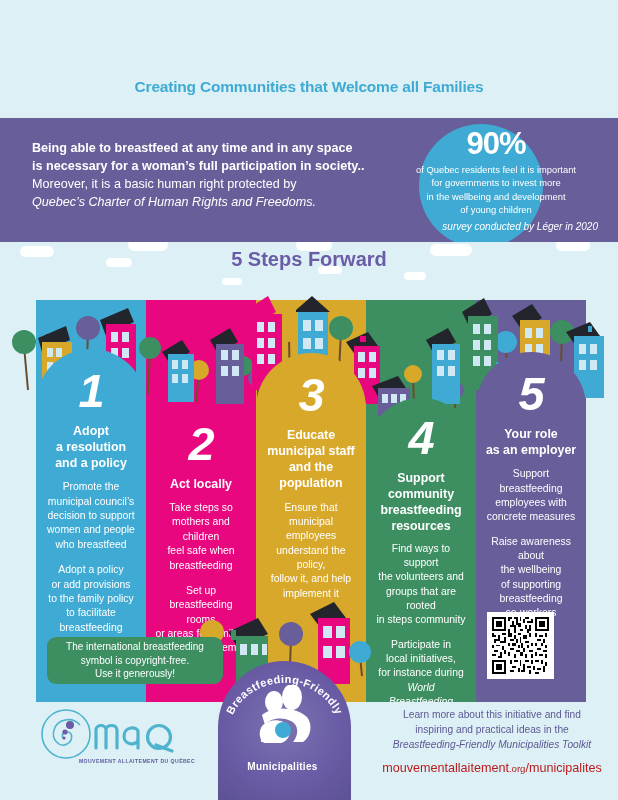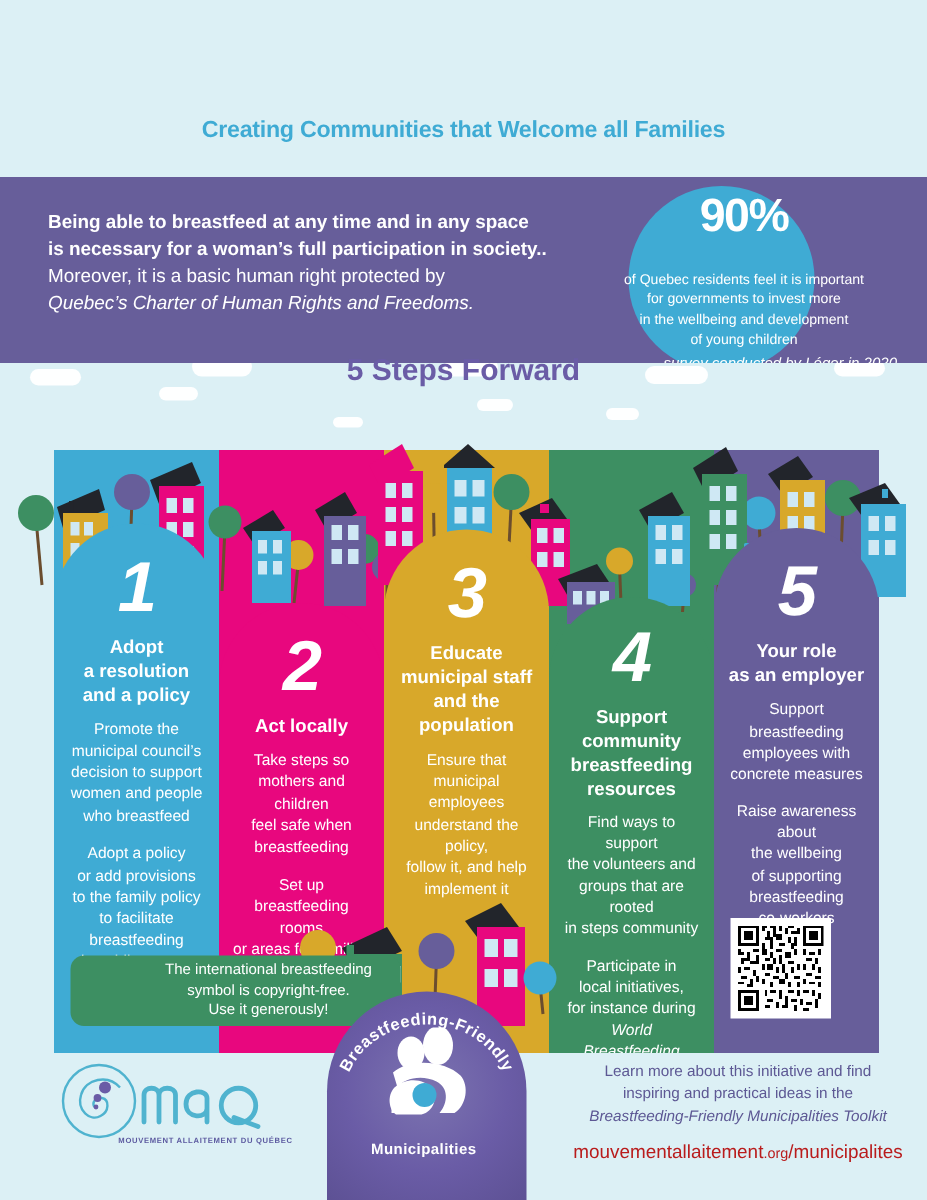--- a/index.html
+++ b/index.html
@@ -26,28 +26,28 @@
   .banner-text{position:absolute;left:32px;top:22px;width:360px;color:#ffffff;line-height:1.42;}
   .bt-bold{font-size:12.6px;font-weight:bold;}
   .bt-norm{font-size:12.6px;font-weight:normal;}
   .bt-ital{font-size:12.6px;font-style:italic;}
   .stat-circle{
     position:absolute;left:419px;top:6px;width:124px;height:124px;border-radius:50%;
     background:#3fabd4;
   }
   .stat-wrap{position:absolute;left:386px;top:10px;width:220px;text-align:center;color:#ffffff;}
   .stat-num{font-size:31px;font-weight:bold;line-height:1;letter-spacing:-1px;}
-  .stat-desc{font-size:9.4px;line-height:1.42;margin-top:20px;}
+  .stat-desc{font-size:9.4px;line-height:1.42;margin-top:4px;}
   .stat-src{font-size:10px;font-style:italic;text-align:right;padding-right:8px;margin-top:5px;}
 
   
   .sky{position:absolute;left:0;top:242px;width:618px;height:460px;background:#dcf0f5;overflow:hidden;}
   .cloud{position:absolute;background:#ffffff;border-radius:40px;opacity:.95;}
   .steps-title{
-    position:absolute;left:0;top:236px;width:618px;text-align:center;
+    position:absolute;left:0;top:248px;width:618px;text-align:center;
     font-size:20px;font-weight:bold;color:#6a5ca6;z-index:6;
   }
 
   
   .stripes{position:absolute;left:0;top:300px;width:618px;height:402px;z-index:2;}
   .stripe{position:absolute;top:0;height:402px;}
 
   
   .decor{position:absolute;left:0;top:290px;width:618px;height:130px;z-index:3;}
 
@@ -58,21 +58,21 @@
   .arch-head{font-size:12.4px;font-weight:bold;line-height:1.3;margin-top:9px;}
   .arch-body{font-size:10.4px;line-height:1.38;margin-top:9px;}
   .arch-body .ital{font-style:italic;}
   .arch-pad{padding:0 9px;}
 
   
   .callout{
     position:absolute;left:47px;top:637px;width:176px;height:47px;
     background:#3d8f62;border-radius:9px;color:#ffffff;
     font-size:10px;line-height:1.35;text-align:center;
-    display:flex;align-items:center;justify-content:center;z-index:6;padding-left:44px;
+    display:flex;align-items:center;justify-content:center;z-index:6;
   }
 
   
   .qr-frame{position:absolute;left:487px;top:612px;width:67px;height:67px;background:#ffffff;padding:5px;box-sizing:border-box;z-index:6;}
 
   
   .badge{
     position:absolute;left:218px;top:661px;width:133px;height:139px;
     border-radius:70px 70px 0 0;
     background:radial-gradient(circle at 50% 47%, #7c74b0 0%, #6a5ca6 55%, #5d5194 100%);

